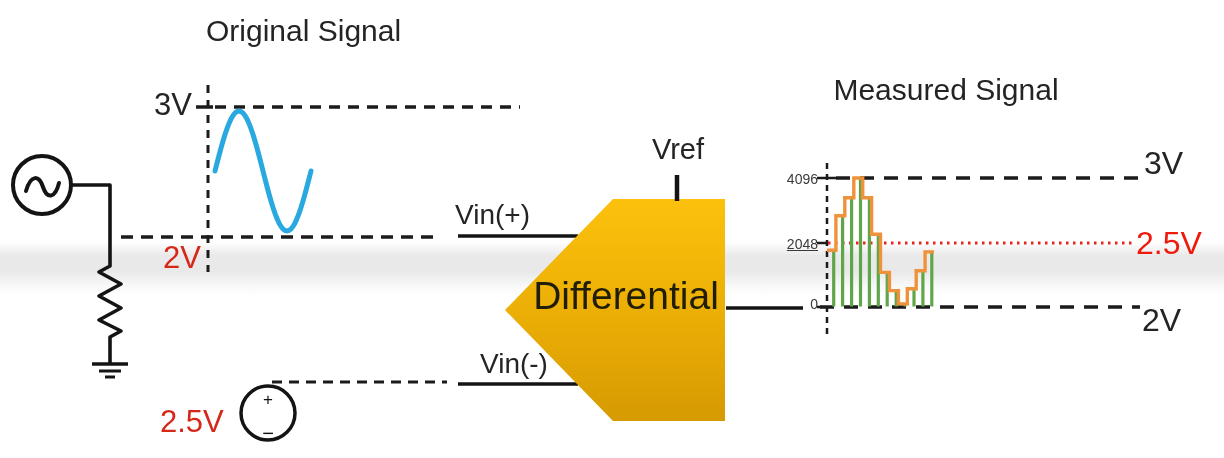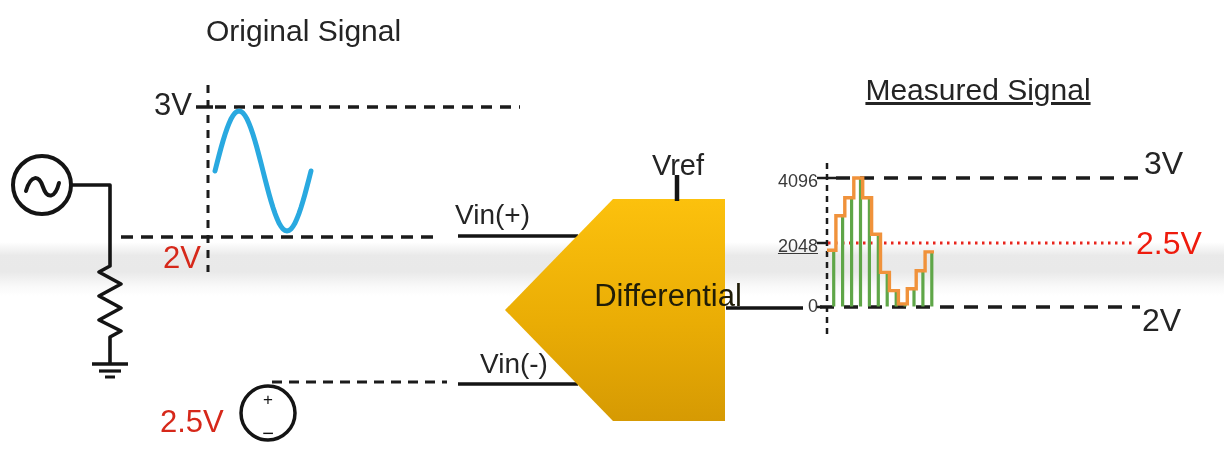--- a/index.html
+++ b/index.html
@@ -1,34 +1,34 @@
 <!DOCTYPE html>
 <html><head>
 <meta charset="utf-8">
 <style>
   html,body{margin:0;padding:0;background:#fff;}
   #stage{
     position:relative;width:1224px;height:458px;overflow:hidden;background:#ffffff;
-    font-family:"Liberation Sans",sans-serif;color:#222;
+    font-family:"Liberation Sans",sans-serif;color:#222;border-radius:16px;
   }
   #band{
     position:absolute;left:0;top:242px;width:1224px;height:54px;
     background:linear-gradient(180deg,rgba(233,233,233,0) 0%,rgba(231,231,231,.9) 25%,#e9e9e9 55%,rgba(244,244,244,.55) 82%,rgba(255,255,255,0) 100%);
   }
   svg{position:absolute;left:0;top:0;}
   .txt{position:absolute;line-height:1.05;white-space:nowrap;}
   .ink{color:#242424;}
   .red-dark{color:#d6281a;}
   .red-bright{color:#ee1b0d;}
   .t30{font-size:30px;}
   .t31{font-size:31px;}
   .t32{font-size:32px;}
   .t28{font-size:28px;text-align:right;}
   .t29{font-size:29px;}
-  .tick{font-size:18px;color:#3a3a3a;width:50px;text-align:right;}
+  .tick{font-size:14px;color:#3a3a3a;width:50px;text-align:right;}
   .ctr{text-align:center;}
 </style>
 </head>
 <body>
 
 <div id="stage">
 
   <div id="band"></div>
 
   <svg id="scene" width="1224" height="458" viewBox="0 0 1224 458">
@@ -97,27 +97,27 @@
   <div class="txt t31 ink" style="left:154px;top:89px;">3V</div>
   <div class="txt t31 red-dark" style="left:163px;top:242px;">2V</div>
 
   <div class="txt t31 red-dark" style="left:160px;top:406px;">2.5V</div>
   <div class="txt ctr" style="left:256px;top:391px;width:24px;font-size:17px;color:#111;">+</div>
   <div class="txt ctr" style="left:256px;top:423px;width:24px;font-size:20px;color:#111;">−</div>
 
   <div class="txt t28 ink" style="left:455px;top:200px;">Vin(+)</div>
   <div class="txt t28 ink" style="left:480px;top:349px;">Vin(-)</div>
 
-  <div class="txt t29 ink ctr" style="left:640px;top:150px;width:76px;">Vref</div>
+  <div class="txt t29 ink ctr" style="left:640px;top:134px;width:76px;">Vref</div>
 
-  <div class="txt ctr" style="left:558px;top:277px;width:220px;font-size:31px;line-height:38px;color:#201d08;">
+  <div class="txt ctr" style="left:516px;top:277px;width:220px;font-size:39px;line-height:38px;color:#201d08;">
     <div>Differential</div>
   </div>
 
-  <div class="txt t30 ink ctr" style="left:856px;top:74px;width:244px;text-decoration:underline;">Measured Signal</div>
+  <div class="txt t30 ink ctr" style="left:824px;top:74px;width:244px;">Measured Signal</div>
   <div class="txt tick" style="left:768px;top:172px;">4096</div>
   <div class="txt tick" style="left:768px;top:237px;text-decoration:underline;">2048</div>
   <div class="txt tick" style="left:768px;top:297px;">0</div>
 
   <div class="txt t32 ink" style="left:1144px;top:147px;">3V</div>
   <div class="txt t32 red-bright" style="left:1136px;top:227px;">2.5V</div>
   <div class="txt t32 ink" style="left:1142px;top:304px;">2V</div>
 
 </div>
 

